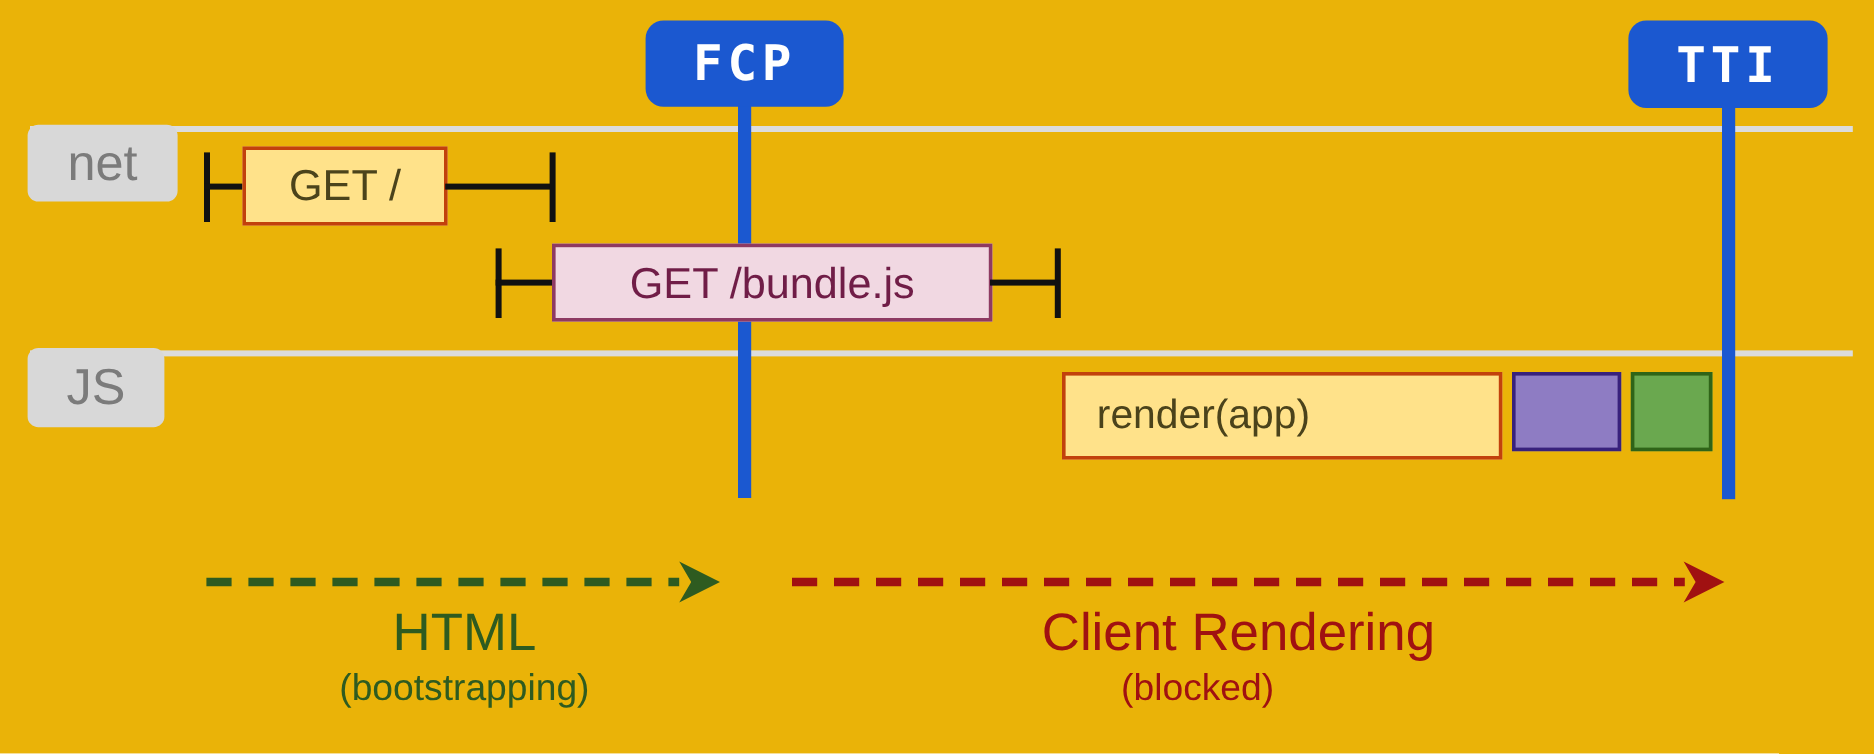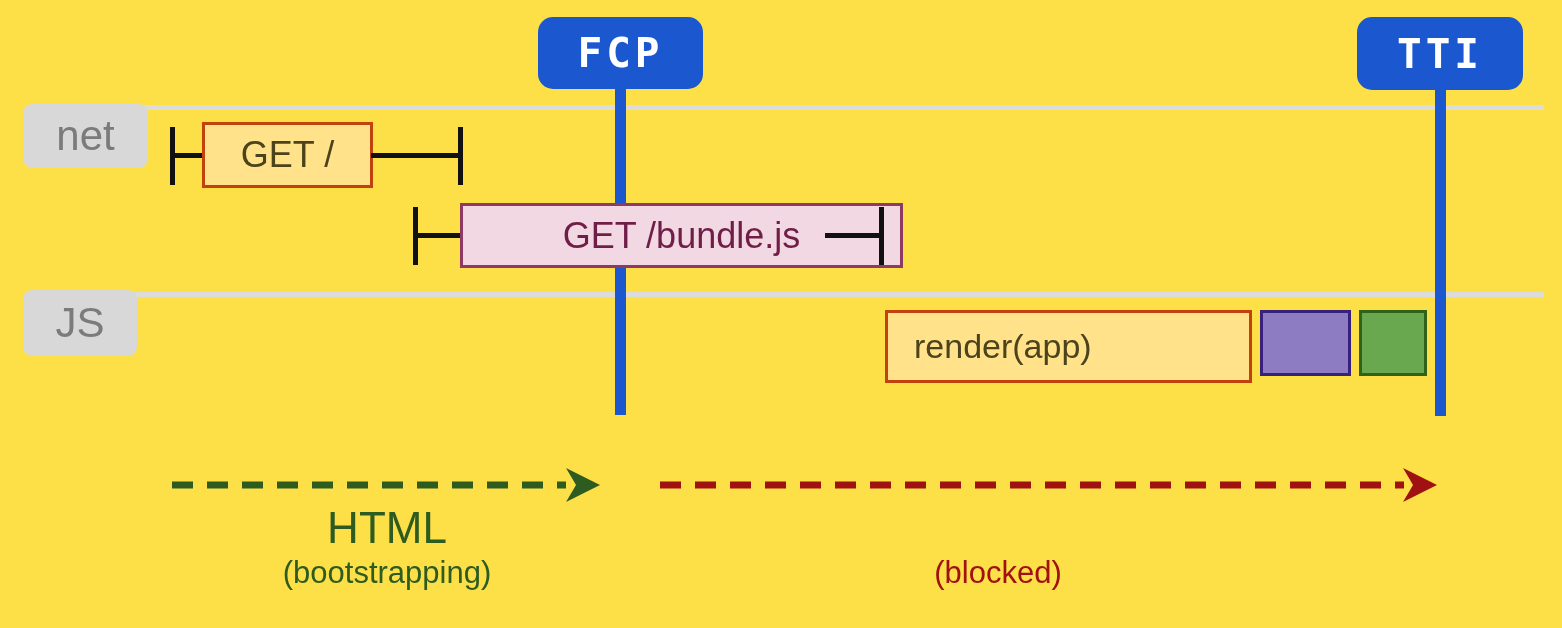--- a/index.html
+++ b/index.html
@@ -1,17 +1,17 @@
 <!DOCTYPE html>
 <html><head>
 <meta charset="utf-8">
 <style>
   html,body{margin:0;padding:0;background:#ffffff;}
   .canvas{
-    position:relative;width:1562px;height:628px;background:#fde047;overflow:hidden;
+    position:relative;width:1562px;height:628px;background:#eab308;overflow:hidden;
     font-family:"Liberation Sans", sans-serif;
   }
   
   .lane-line{position:absolute;left:25px;width:1519px;height:5px;background:#dcdcdc;z-index:1;}
   .line-net{top:105px;}
   .line-js{top:292px;}
   
   .lane-tag{
     position:absolute;background:#d8d8d8;color:#7b7b7b;border-radius:9px;
     display:flex;align-items:center;justify-content:center;
@@ -38,21 +38,21 @@
   
   .box{
     position:absolute;display:flex;align-items:center;z-index:3;
     font-size:36px;box-sizing:border-box;
   }
   .box-yellow{background:#ffe28a;border:3px solid #c2410c;color:#4b431b;}
   .box-pink{background:#f1d8e2;border:3px solid #8e3a62;color:#701d47;}
   .box-purple{background:#8e7cc3;border:3px solid #38217c;}
   .box-green{background:#6aa84f;border:3px solid #2f6418;}
   .box-get{left:202px;top:122px;width:171px;height:66px;justify-content:center;}
-  .box-bundle{left:460px;top:203px;width:443px;height:65px;justify-content:center;}
+  .box-bundle{left:460px;top:203px;width:367px;height:65px;justify-content:center;}
   .box-render{left:885px;top:310px;width:367px;height:73px;padding-left:26px;font-size:34px;}
   .box-task2{left:1260px;top:310px;width:91px;height:66px;}
   .box-task3{left:1359px;top:310px;width:68px;height:66px;}
   
   .arrows{position:absolute;left:0;top:0;width:1562px;height:628px;z-index:3;pointer-events:none;}
   
   .phase-label{position:absolute;text-align:right;z-index:3;transform:translateX(-50%);line-height:1.15;}
   .phase-main{font-size:44px;}
   .phase-sub{font-size:31px;}
   .green-text{color:#2e5b20;}
@@ -97,15 +97,16 @@
 
   <svg class="arrows" viewBox="0 0 1562 628" xmlns="http://www.w3.org/2000/svg">
     <line x1="172" y1="485" x2="566" y2="485" stroke="#2e5b20" stroke-width="7" stroke-dasharray="21 14"></line>
     <path d="M566 468 L600 485 L566 502 L576 485 Z" fill="#2e5b20"></path>
     <line x1="660" y1="485" x2="1404" y2="485" stroke="#a01111" stroke-width="7" stroke-dasharray="21 14"></line>
     <path d="M1403 468 L1437 485 L1403 502 L1413 485 Z" fill="#a01111"></path>
   </svg>
 
   <div class="phase-label phase-main green-text lbl-html-main">HTML</div>
   <div class="phase-label phase-sub green-text lbl-html-sub">(bootstrapping)</div>
+  <div class="phase-label phase-main red-text lbl-client-main">Client Rendering</div>
   <div class="phase-label phase-sub red-text lbl-client-sub">(blocked)</div>
 
 </div>
 
 </body></html>

